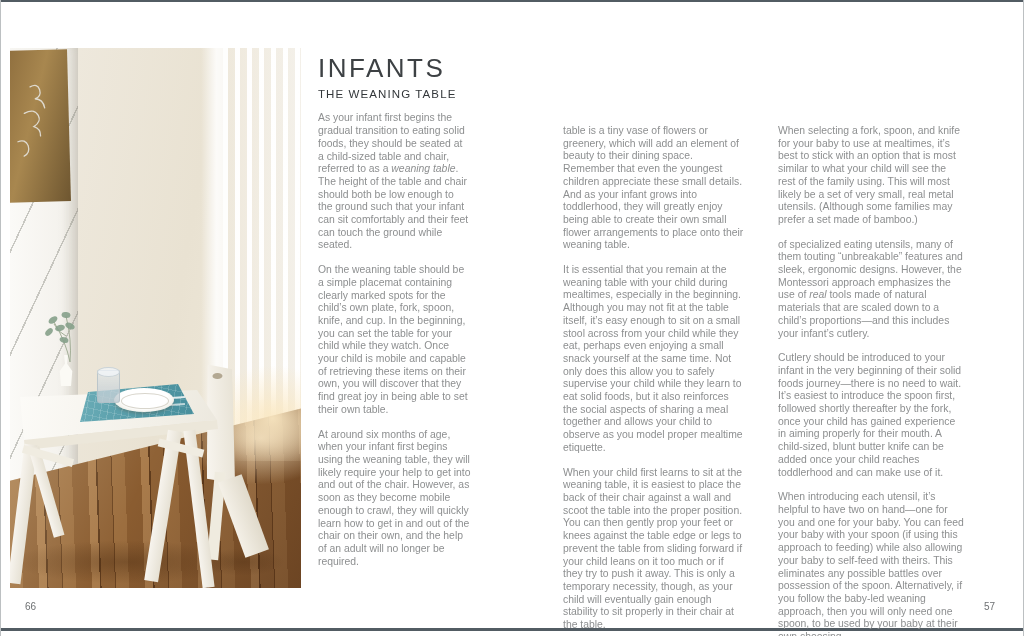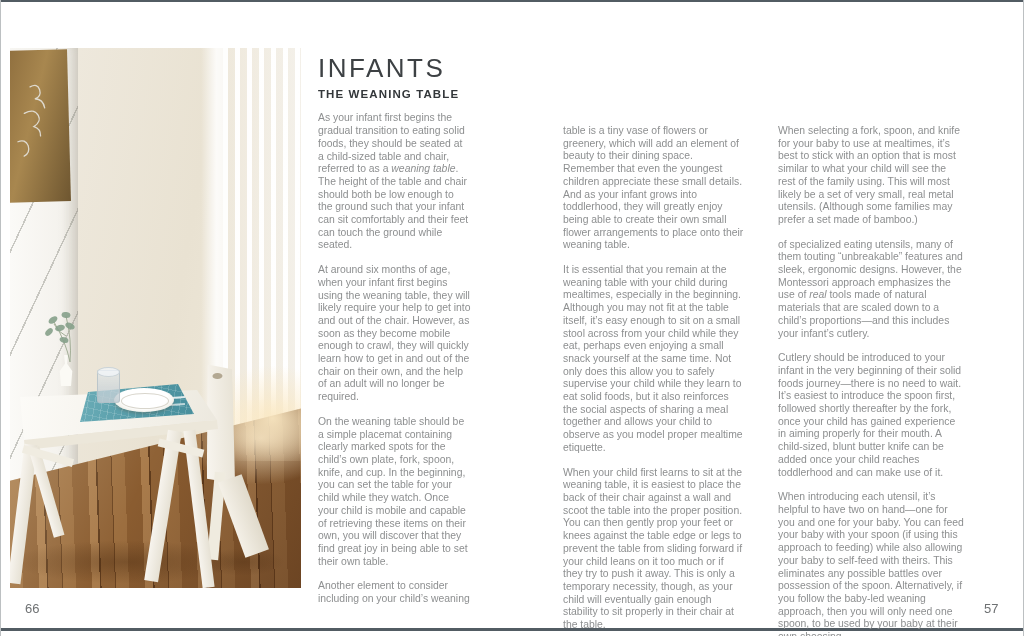--- a/index.html
+++ b/index.html
@@ -91,24 +91,24 @@
 
   
   .col{position:absolute;color:#8d8f90;font-size:10.4px;line-height:12.7px;}
   .col p{margin:12px 0 12px 0;}
   .col .it{font-style:italic;}
   .col1{left:318px;top:62px;width:153px;}
   .col2{left:563px;top:113px;width:182px;}
   .col3{left:778px;top:113px;width:187px;}
   h1.title{margin:0 0 13px 0;font-size:26px;font-weight:400;letter-spacing:2.5px;
     color:#3d4144;white-space:nowrap;}
-  h2.sec{margin:0 0 8px 0;font-size:11.5px;font-weight:700;letter-spacing:1.1px;
+  h2.sec{margin:0 0 8px 0;font-size:11.5px;font-weight:400;letter-spacing:1.1px;
     color:#33373a;white-space:nowrap;}
   h2.sec2{margin:4px 0 5px 0;font-size:12.5px;}
-  .pagenum{position:absolute;top:601px;font-size:13px;color:#6e7173;}
+  .pagenum{position:absolute;top:601px;font-size:10px;color:#6e7173;}
   .pagenum-left{left:25px;}
   .pagenum-right{left:984px;}
 </style>
 </head>
 <body>
 
 <div class="page">
   <div class="rule rule-top"></div>
   <div class="rule rule-bottom"></div>
   <div class="edge edge-left"></div>
@@ -170,23 +170,22 @@
         <ellipse cx="13" cy="26" rx="4.5" ry="2.8" transform="rotate(-45 13 26)"></ellipse>
         <ellipse cx="28" cy="34" rx="4.5" ry="2.8" transform="rotate(15 28 34)"></ellipse>
       </g>
     </svg>
   </div>
 
   <div class="col col1">
     <h1 class="title">INFANTS</h1>
     <h2 class="sec">THE WEANING TABLE</h2>
     <p><span>As your infant first begins the gradual transition to eating solid foods, they should be seated at a child-sized table and chair, referred to as a </span><span class="it">weaning table</span><span>. The height of the table and chair should both be low enough to the ground such that your infant can sit comfortably and their feet can touch the ground while seated.</span></p>
+    <p><span>On the weaning table should be a simple placemat containing clearly marked spots for the child’s own plate, fork, spoon, knife, and cup. In the beginning, you can set the table for your child while they watch. Once your child is mobile and capable of retrieving these items on their own, you will discover that they find great joy in being able to set their own table.</span></p>
     <p><span>At around six months of age, when your infant first begins using the weaning table, they will likely require your help to get into and out of the chair. However, as soon as they become mobile enough to crawl, they will quickly learn how to get in and out of the chair on their own, and the help of an adult will no longer be required.</span></p>
-    <p><span>On the weaning table should be a simple placemat containing clearly marked spots for the child’s own plate, fork, spoon, knife, and cup. In the beginning, you can set the table for your child while they watch. Once your child is mobile and capable of retrieving these items on their own, you will discover that they find great joy in being able to set their own table.</span></p>
-    <p><span>Another element to consider including on your child’s weaning</span></p>
   </div>
 
   <div class="col col2">
     <p><span>table is a tiny vase of flowers or greenery, which will add an element of beauty to their dining space. Remember that even the youngest children appreciate these small details. And as your infant grows into toddlerhood, they will greatly enjoy being able to create their own small flower arrangements to place onto their weaning table.</span></p>
     <p><span>It is essential that you remain at the weaning table with your child during mealtimes, especially in the beginning. Although you may not fit at the table itself, it’s easy enough to sit on a small stool across from your child while they eat, perhaps even enjoying a small snack yourself at the same time. Not only does this allow you to safely supervise your child while they learn to eat solid foods, but it also reinforces the social aspects of sharing a meal together and allows your child to observe as you model proper mealtime etiquette.</span></p>
     <p><span>When your child first learns to sit at the weaning table, it is easiest to place the back of their chair against a wall and scoot the table into the proper position. You can then gently prop your feet or knees against the table edge or legs to prevent the table from sliding forward if your child leans on it too much or if they try to push it away. This is only a temporary necessity, though, as your child will eventually gain enough stability to sit properly in their chair at the table.</span></p>
     <h2 class="sec sec2">INTRODUCING CUTLERY</h2>
 
   </div>
 

